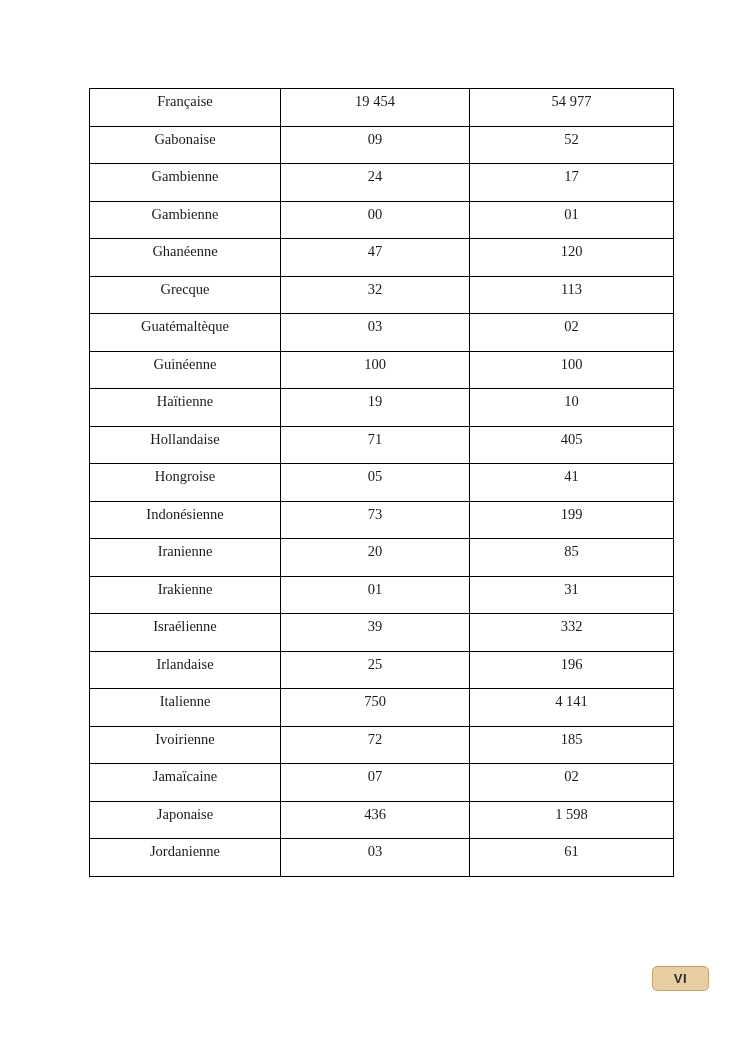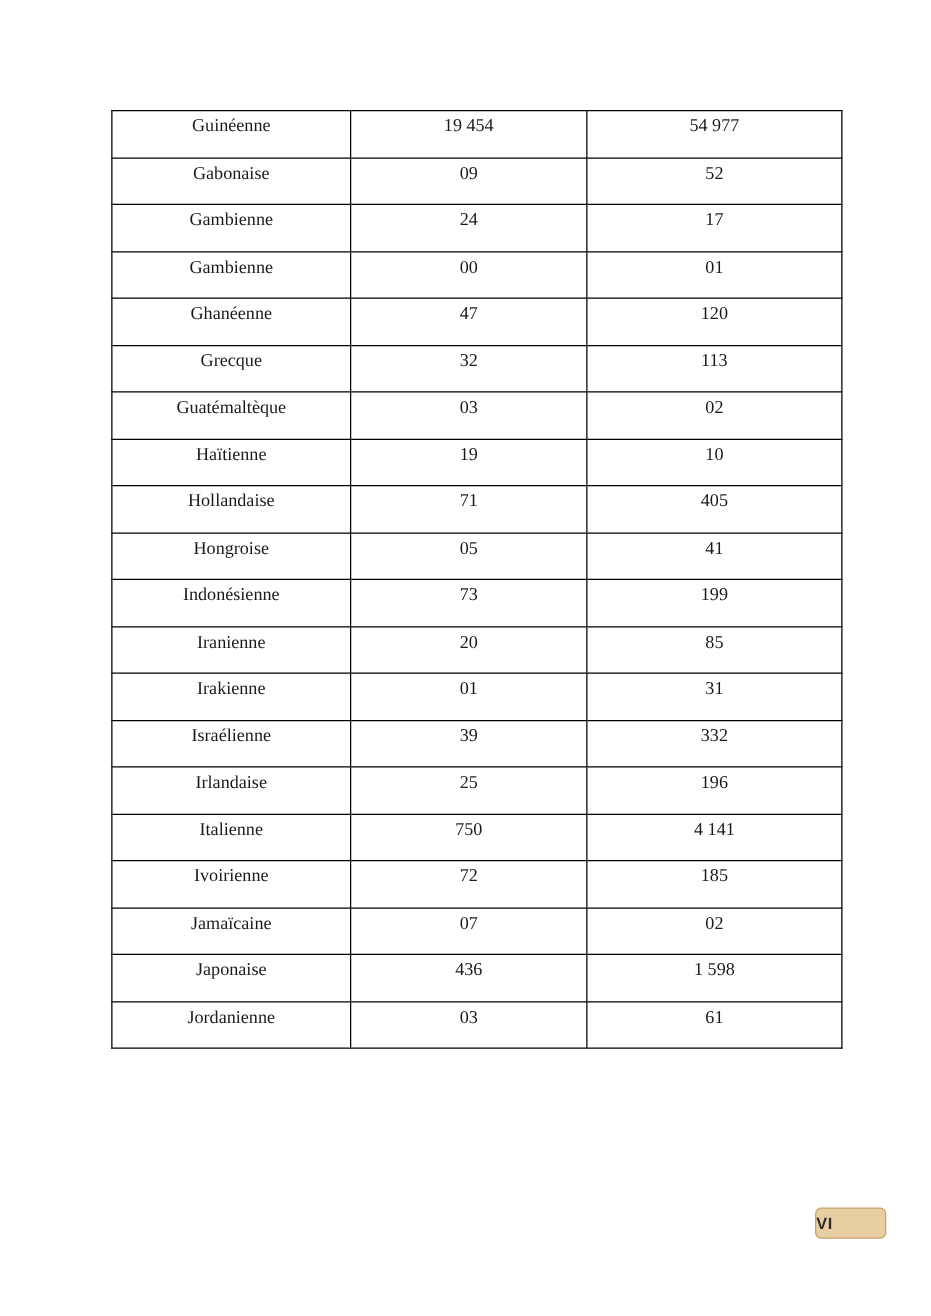--- a/index.html
+++ b/index.html
@@ -62,20 +62,21 @@
     left: 652px;
     top: 966px;
     width: 57px;
     height: 25px;
     box-sizing: border-box;
     background: #e8cfa3;
     border: 1px solid #c9a26b;
     border-radius: 5px;
     display: flex;
     align-items: center;
+    justify-content: center;
     font-family: "Liberation Sans", "DejaVu Sans", sans-serif;
     font-size: 13px;
     font-weight: bold;
     color: #2b2b2b;
     letter-spacing: 0.5px;
   }
 </style>
 </head>
 <body>
 
@@ -84,93 +85,104 @@
   <div class="table-wrap">
     <table class="nat-table">
       <colgroup>
         <col class="c-name">
         <col class="c-val1">
         <col class="c-val2">
       </colgroup>
       <tbody id="table-body">
           <tr>
             <td>
+              <span class="cell-text">Française</span>
+            </td>
+            <td>
+              <span class="cell-text">19 454</span>
+            </td>
+            <td>
+              <span class="cell-text">54 977</span>
+            </td>
+          </tr>
+          <tr>
+            <td>
+              <span class="cell-text">Gabonaise</span>
+            </td>
+            <td>
+              <span class="cell-text">09</span>
+            </td>
+            <td>
+              <span class="cell-text">52</span>
+            </td>
+          </tr>
+          <tr>
+            <td>
+              <span class="cell-text">Gambienne</span>
+            </td>
+            <td>
+              <span class="cell-text">24</span>
+            </td>
+            <td>
+              <span class="cell-text">17</span>
+            </td>
+          </tr>
+          <tr>
+            <td>
+              <span class="cell-text">Gambienne</span>
+            </td>
+            <td>
+              <span class="cell-text">00</span>
+            </td>
+            <td>
+              <span class="cell-text">01</span>
+            </td>
+          </tr>
+          <tr>
+            <td>
+              <span class="cell-text">Ghanéenne</span>
+            </td>
+            <td>
+              <span class="cell-text">47</span>
+            </td>
+            <td>
+              <span class="cell-text">120</span>
+            </td>
+          </tr>
+          <tr>
+            <td>
+              <span class="cell-text">Grecque</span>
+            </td>
+            <td>
+              <span class="cell-text">32</span>
+            </td>
+            <td>
+              <span class="cell-text">113</span>
+            </td>
+          </tr>
+          <tr>
+            <td>
+              <span class="cell-text">Guatémaltèque</span>
+            </td>
+            <td>
+              <span class="cell-text">03</span>
+            </td>
+            <td>
+              <span class="cell-text">02</span>
+            </td>
+          </tr>
+          <tr>
+            <td>
               <span class="cell-text">Guinéenne</span>
             </td>
             <td>
-              <span class="cell-text">19 454</span>
-            </td>
-            <td>
-              <span class="cell-text">54 977</span>
-            </td>
-          </tr>
-          <tr>
-            <td>
-              <span class="cell-text">Gabonaise</span>
-            </td>
-            <td>
-              <span class="cell-text">09</span>
-            </td>
-            <td>
-              <span class="cell-text">52</span>
-            </td>
-          </tr>
-          <tr>
-            <td>
-              <span class="cell-text">Gambienne</span>
-            </td>
-            <td>
-              <span class="cell-text">24</span>
-            </td>
-            <td>
-              <span class="cell-text">17</span>
-            </td>
-          </tr>
-          <tr>
-            <td>
-              <span class="cell-text">Gambienne</span>
-            </td>
-            <td>
-              <span class="cell-text">00</span>
-            </td>
-            <td>
-              <span class="cell-text">01</span>
-            </td>
-          </tr>
-          <tr>
-            <td>
-              <span class="cell-text">Ghanéenne</span>
-            </td>
-            <td>
-              <span class="cell-text">47</span>
-            </td>
-            <td>
-              <span class="cell-text">120</span>
-            </td>
-          </tr>
-          <tr>
-            <td>
-              <span class="cell-text">Grecque</span>
-            </td>
-            <td>
-              <span class="cell-text">32</span>
-            </td>
-            <td>
-              <span class="cell-text">113</span>
-            </td>
-          </tr>
-          <tr>
-            <td>
-              <span class="cell-text">Guatémaltèque</span>
-            </td>
-            <td>
-              <span class="cell-text">03</span>
-            </td>
-            <td>
-              <span class="cell-text">02</span>
+              <span class="cell-text">100</span>
+            </td>
+            <td>
+              <span class="cell-text">100</span>
             </td>
           </tr>
           <tr>
             <td>
               <span class="cell-text">Haïtienne</span>
             </td>
             <td>
               <span class="cell-text">19</span>
             </td>
             <td>

